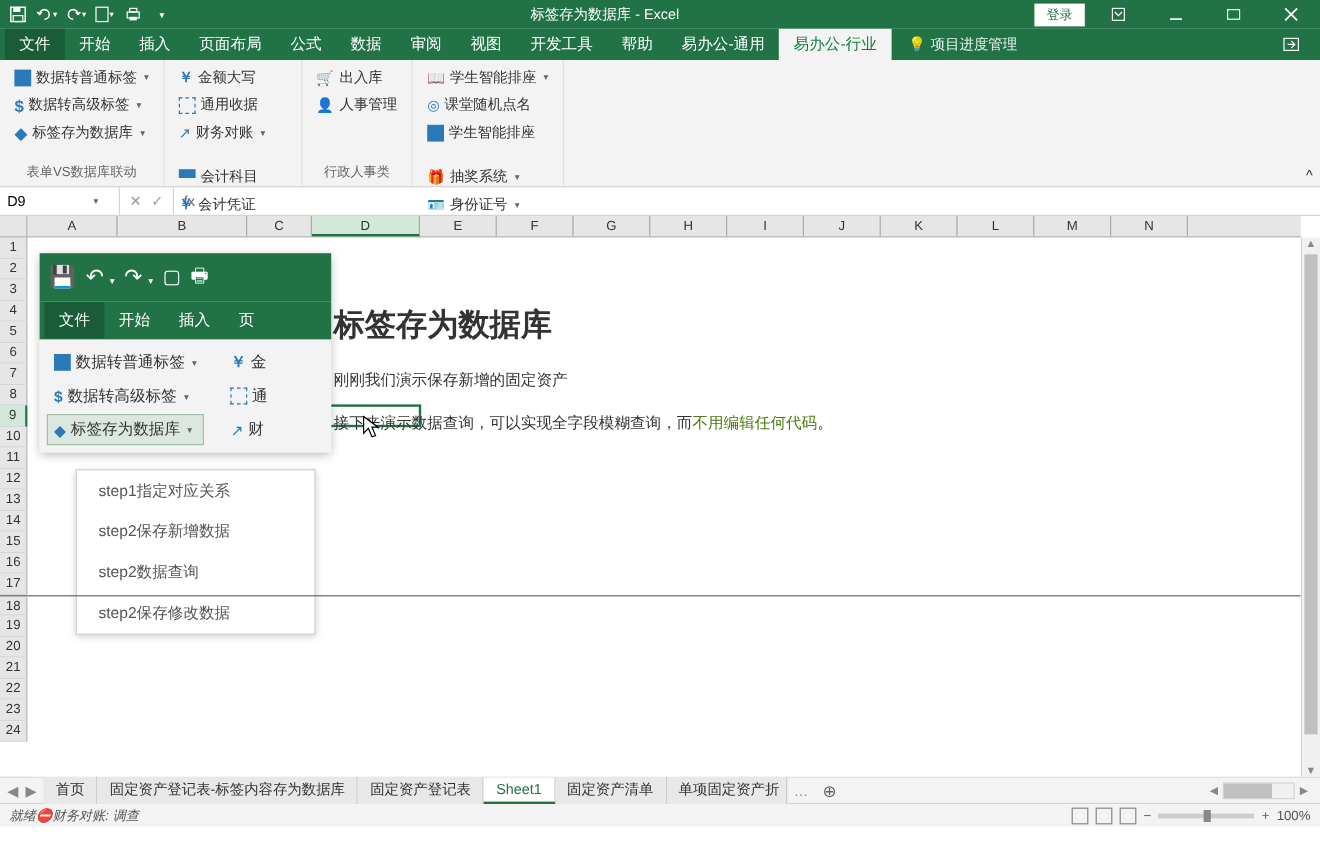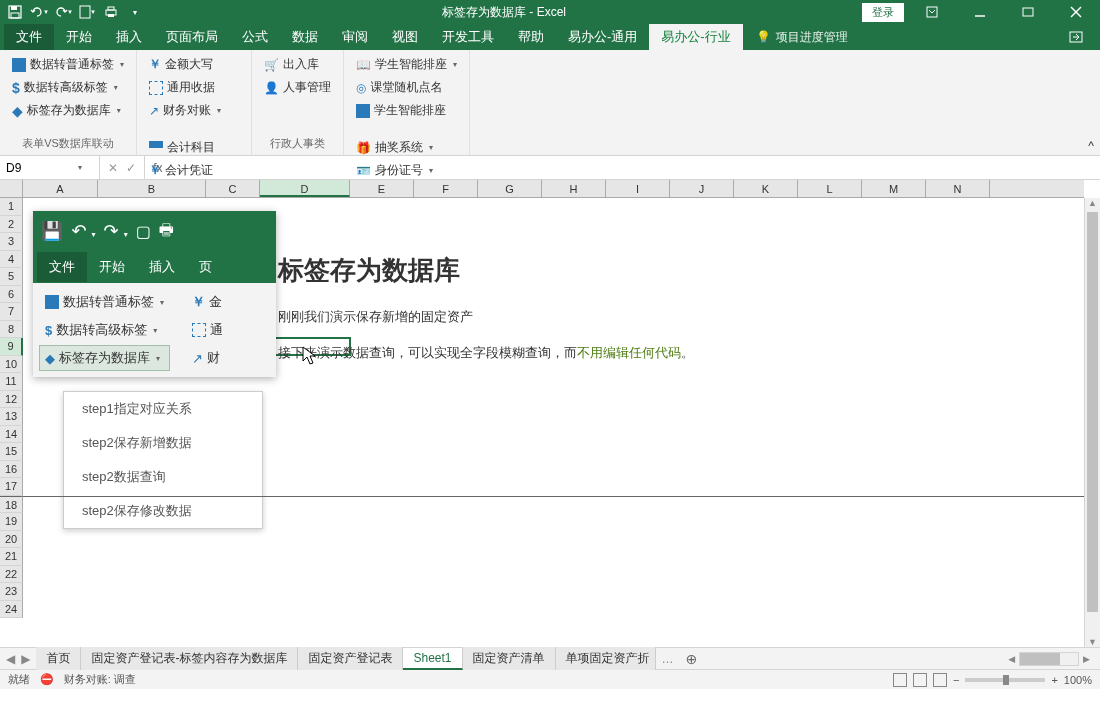--- a/index.html
+++ b/index.html
@@ -58,21 +58,21 @@
     .cell-selection { position: absolute; border: 2px solid #217346; pointer-events: none; }
     .cursor-arrow { position: absolute; pointer-events: none; }
     .sheet-tabs { height: 22px; display: flex; align-items: center; background: #f3f3f3; border-top: 1px solid #d4d4d4; font-size: 12px; }
     .tab-nav { display: flex; padding: 0 6px; gap: 6px; color: #888; }
     .sheet-tab { padding: 3px 10px; border-right: 1px solid #ccc; cursor: pointer; background: #e8e8e8; color: #333; white-space: nowrap; }
     .sheet-tab.active { background: #fff; border-bottom: 2px solid #217346; color: #217346; }
     .hscroll-area { flex: 1; display: flex; align-items: center; justify-content: flex-end; padding-right: 10px; gap: 4px; }
     .hscroll-track { width: 60px; height: 14px; background: #f0f0f0; border: 1px solid #d4d4d4; position: relative; }
     .hscroll-thumb { position: absolute; left: 0; top: 0; bottom: 0; width: 40px; background: #c0c0c0; }
     .status-bar { height: 20px; background: #f3f3f3; border-top: 1px solid #d4d4d4; display: flex; align-items: center; padding: 0 8px; font-size: 11px; color: #555; }
-    .status-left { flex: 1; display: flex; gap: 10px; align-items: center; }
+    .status-left { flex: 1; display: flex; align-items: center; font-style: italic; }
     .status-right { display: flex; align-items: center; gap: 6px; }
     .zoom-slider { width: 80px; height: 4px; background: #ccc; position: relative; }
     .zoom-handle { position: absolute; left: 38px; top: -3px; width: 6px; height: 10px; background: #888; }
     .dropdown-arrow { font-size: 8px; color: #666; margin-left: 2px; }
   </style>
 </head>
 <body>
 
 <div class="titlebar">
   <div class="titlebar-left">

